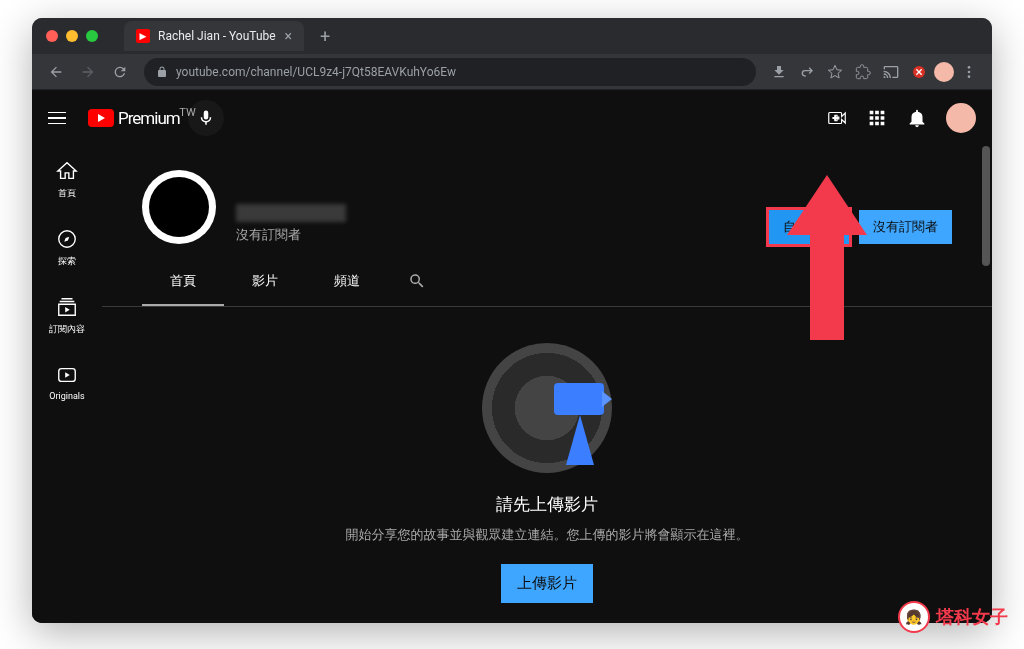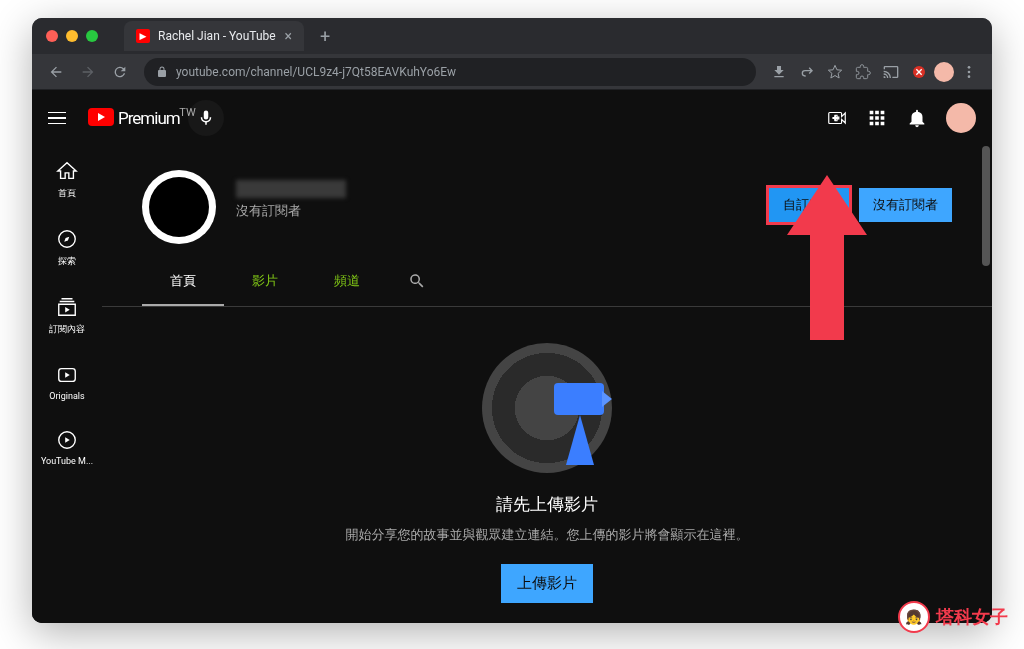--- a/index.html
+++ b/index.html
@@ -17,52 +17,52 @@
 .navbtn svg{width:16px;height:16px;fill:currentColor}
 .url{flex:1;height:28px;background:#202124;border-radius:14px;display:flex;align-items:center;padding:0 12px;gap:8px;color:#9aa0a6;font-size:12px;margin:0 6px}
 .lock{width:12px;height:12px}
 .ext{display:flex;gap:2px;align-items:center}
 .ext .navbtn{width:26px}
 .extav{width:20px;height:20px;border-radius:50%;background:#f4b9a9}
 .content{flex:1;background:#0f0f0f;display:flex;position:relative;overflow:hidden}
 .ythead{position:absolute;top:0;left:0;right:0;height:56px;background:#0f0f0f;display:flex;align-items:center;padding:0 16px;z-index:5}
 .burger{width:24px;height:24px;display:flex;flex-direction:column;justify-content:center;gap:4px;cursor:pointer;margin-right:16px}
 .burger span{height:1.5px;background:#fff;width:18px}
-.logo{display:flex;gap:4px;position:relative}
+.logo{display:flex;align-items:center;gap:4px;position:relative}
 .ytplay{width:26px;height:18px;background:#ff0000;border-radius:4px;display:flex;align-items:center;justify-content:center}
 .ytplay::after{content:"";border-left:7px solid #fff;border-top:4px solid transparent;border-bottom:4px solid transparent}
 .premium{color:#fff;font-size:17px;font-weight:400;letter-spacing:-1px}
 .tw{color:#aaa;font-size:11px;position:absolute;top:-2px;right:-16px}
 .searchbox{display:flex;margin-left:60px;flex:0 0 auto}
 .sinput{width:410px;height:36px;background:#121212;border:1px solid #303030;border-right:none;border-radius:2px 0 0 2px;padding:0 12px;color:#fff;font-size:14px}
 .sinput::placeholder{color:#888}
 .sbtn{width:60px;height:36px;background:#323232;border:1px solid #303030;border-radius:0 2px 2px 0;display:flex;align-items:center;justify-content:center;cursor:pointer}
 .sbtn svg{width:18px;height:18px;fill:#aaa}
 .voice{width:36px;height:36px;margin-left:8px;background:#181818;border-radius:50%;display:flex;align-items:center;justify-content:center;cursor:pointer}
 .voice svg{width:18px;height:18px;fill:#fff}
 .hright{margin-left:auto;display:flex;align-items:center;gap:18px}
 .hicon{width:22px;height:22px;fill:#fff;cursor:pointer}
 .avatar{width:30px;height:30px;border-radius:50%;background:#f4b9a9;cursor:pointer;overflow:hidden}
 .sidebar{width:70px;background:#0f0f0f;padding-top:56px;display:flex;flex-direction:column}
 .sitem{display:flex;flex-direction:column;align-items:center;padding:14px 0;color:#fff;cursor:pointer;gap:5px}
 .sitem svg{width:22px;height:22px;fill:#fff}
 .sitem span{font-size:9px;text-align:center}
 .main{flex:1;padding-top:56px;overflow-y:auto;position:relative}
-.chhead{padding:24px 40px 0;display:flex;align-items:flex-start;gap:20px}
+.chhead{padding:24px 40px 0;display:flex;align-items:flex-end;gap:20px}
 .chav{width:74px;height:74px;border-radius:50%;background:#fff;overflow:hidden;display:flex;align-items:center;justify-content:center;position:relative}
 .chav-inner{width:60px;height:60px;border-radius:50%;background:#000}
 .chinfo{flex:1;padding-top:10px}
 .chname{background:#3a3a3a;width:110px;height:18px;filter:blur(2px);margin-bottom:4px}
 .chsub{color:#aaa;font-size:13px;margin-top:2px}
 .chbtns{display:flex;gap:10px;padding-top:18px}
 .chbtn{height:34px;padding:0 14px;font-size:13px;font-weight:500;color:#0d0d0d;display:flex;align-items:center;cursor:pointer;border:none}
 .chbtn.b1{background:#2196f3;outline:3px solid #f23a4c}
 .chbtn.b2{background:#3ea6ff}
 .tabs{display:flex;padding:0 40px;margin-top:16px;border-bottom:1px solid #3a3a3a;gap:0}
-.tabitem{padding:12px 28px;color:#84cc16;font-size:13px;font-weight:500;cursor:pointer;border-bottom:2px solid transparent}
+.tabitem{padding:12px 28px;color:#ffffff;font-size:13px;font-weight:500;cursor:pointer;border-bottom:2px solid transparent}
 .tabitem.active{color:#fff;border-bottom-color:#aaa}
 .tabsearch{padding:12px 20px;cursor:pointer}
 .tabsearch svg{width:18px;height:18px;fill:#aaa}
 .empty{display:flex;flex-direction:column;align-items:center;padding:36px 0 30px}
 .illus{width:130px;height:130px;position:relative;margin-bottom:20px}
 .illus-bg{position:absolute;inset:0;background:radial-gradient(circle at 50% 50%, #444 0%, #444 35%, #2a2a2a 35%, #2a2a2a 60%, #444 60%);border-radius:50%}
 .illus-cam{position:absolute;right:8px;top:40px;width:50px;height:32px;background:#3b7eff;border-radius:4px}
 .illus-cam::after{content:"";position:absolute;right:-8px;top:8px;border-left:10px solid #5b94ff;border-top:8px solid transparent;border-bottom:8px solid transparent}
 .illus-tri{position:absolute;right:18px;bottom:8px;width:0;height:0;border-left:14px solid transparent;border-right:14px solid transparent;border-bottom:50px solid #3b7eff}
 .et{color:#fff;font-size:17px;margin-bottom:10px}
@@ -212,27 +212,20 @@
           </svg>
         <span>訂閱內容</span>
       </div>
       <div class="sitem">
         <svg viewBox="0 0 24 24">
             <rect x="3" y="5" width="18" height="14" rx="3" fill="none" stroke="#fff" stroke-width="1.5"></rect>
             <path d="M10 9l5 3-5 3z" fill="#fff"></path>
           </svg>
         <span>Originals</span>
       </div>
-      <div class="sitem">
-        <svg viewBox="0 0 24 24">
-            <circle cx="12" cy="12" r="9" fill="none" stroke="#fff" stroke-width="1.5"></circle>
-            <path d="M10 9l5 3-5 3z" fill="#fff"></path>
-          </svg>
-        <span>YouTube M...</span>
-      </div>
     </div>
 
     <div class="main">
       <div class="chhead">
         <div class="chav">
             <div class="chav-inner"></div>
           </div>
         <div class="chinfo">
           <div class="chname"></div>
           <div class="chsub">沒有訂閱者</div>

